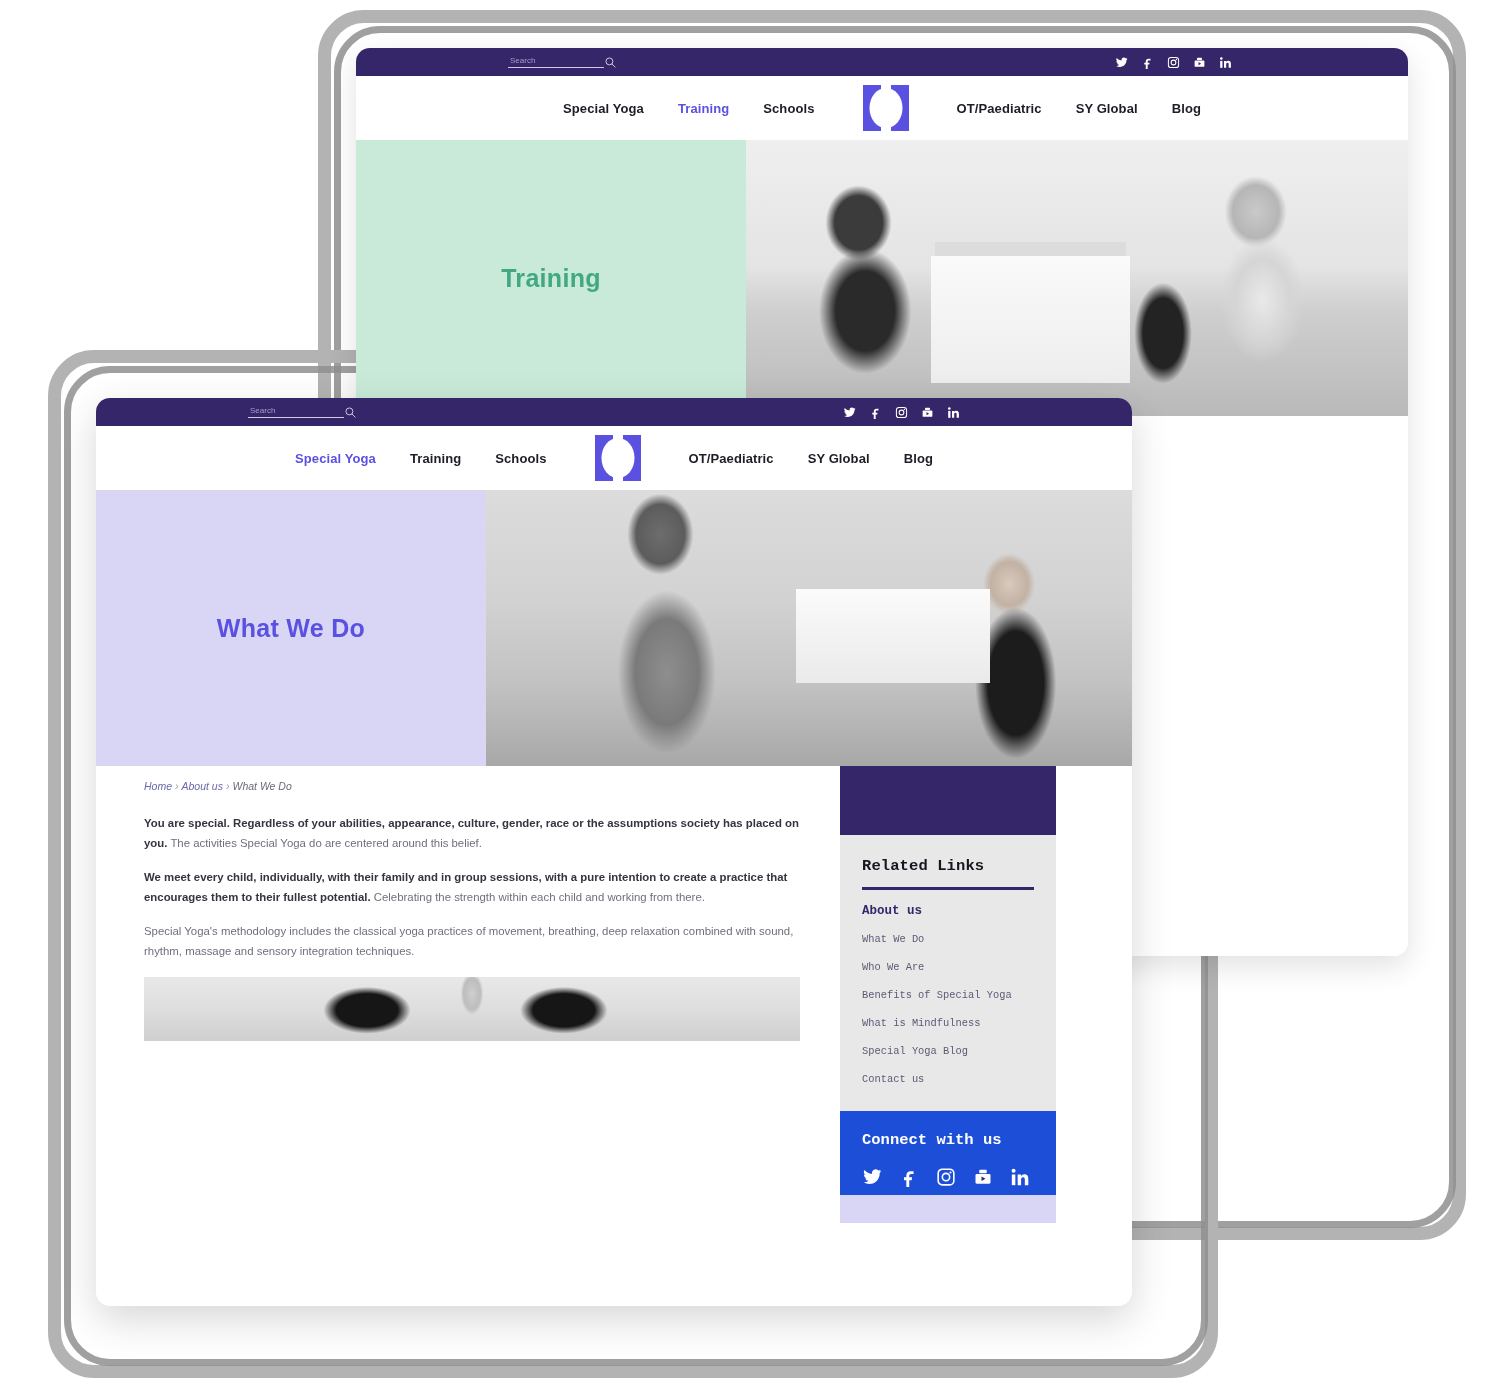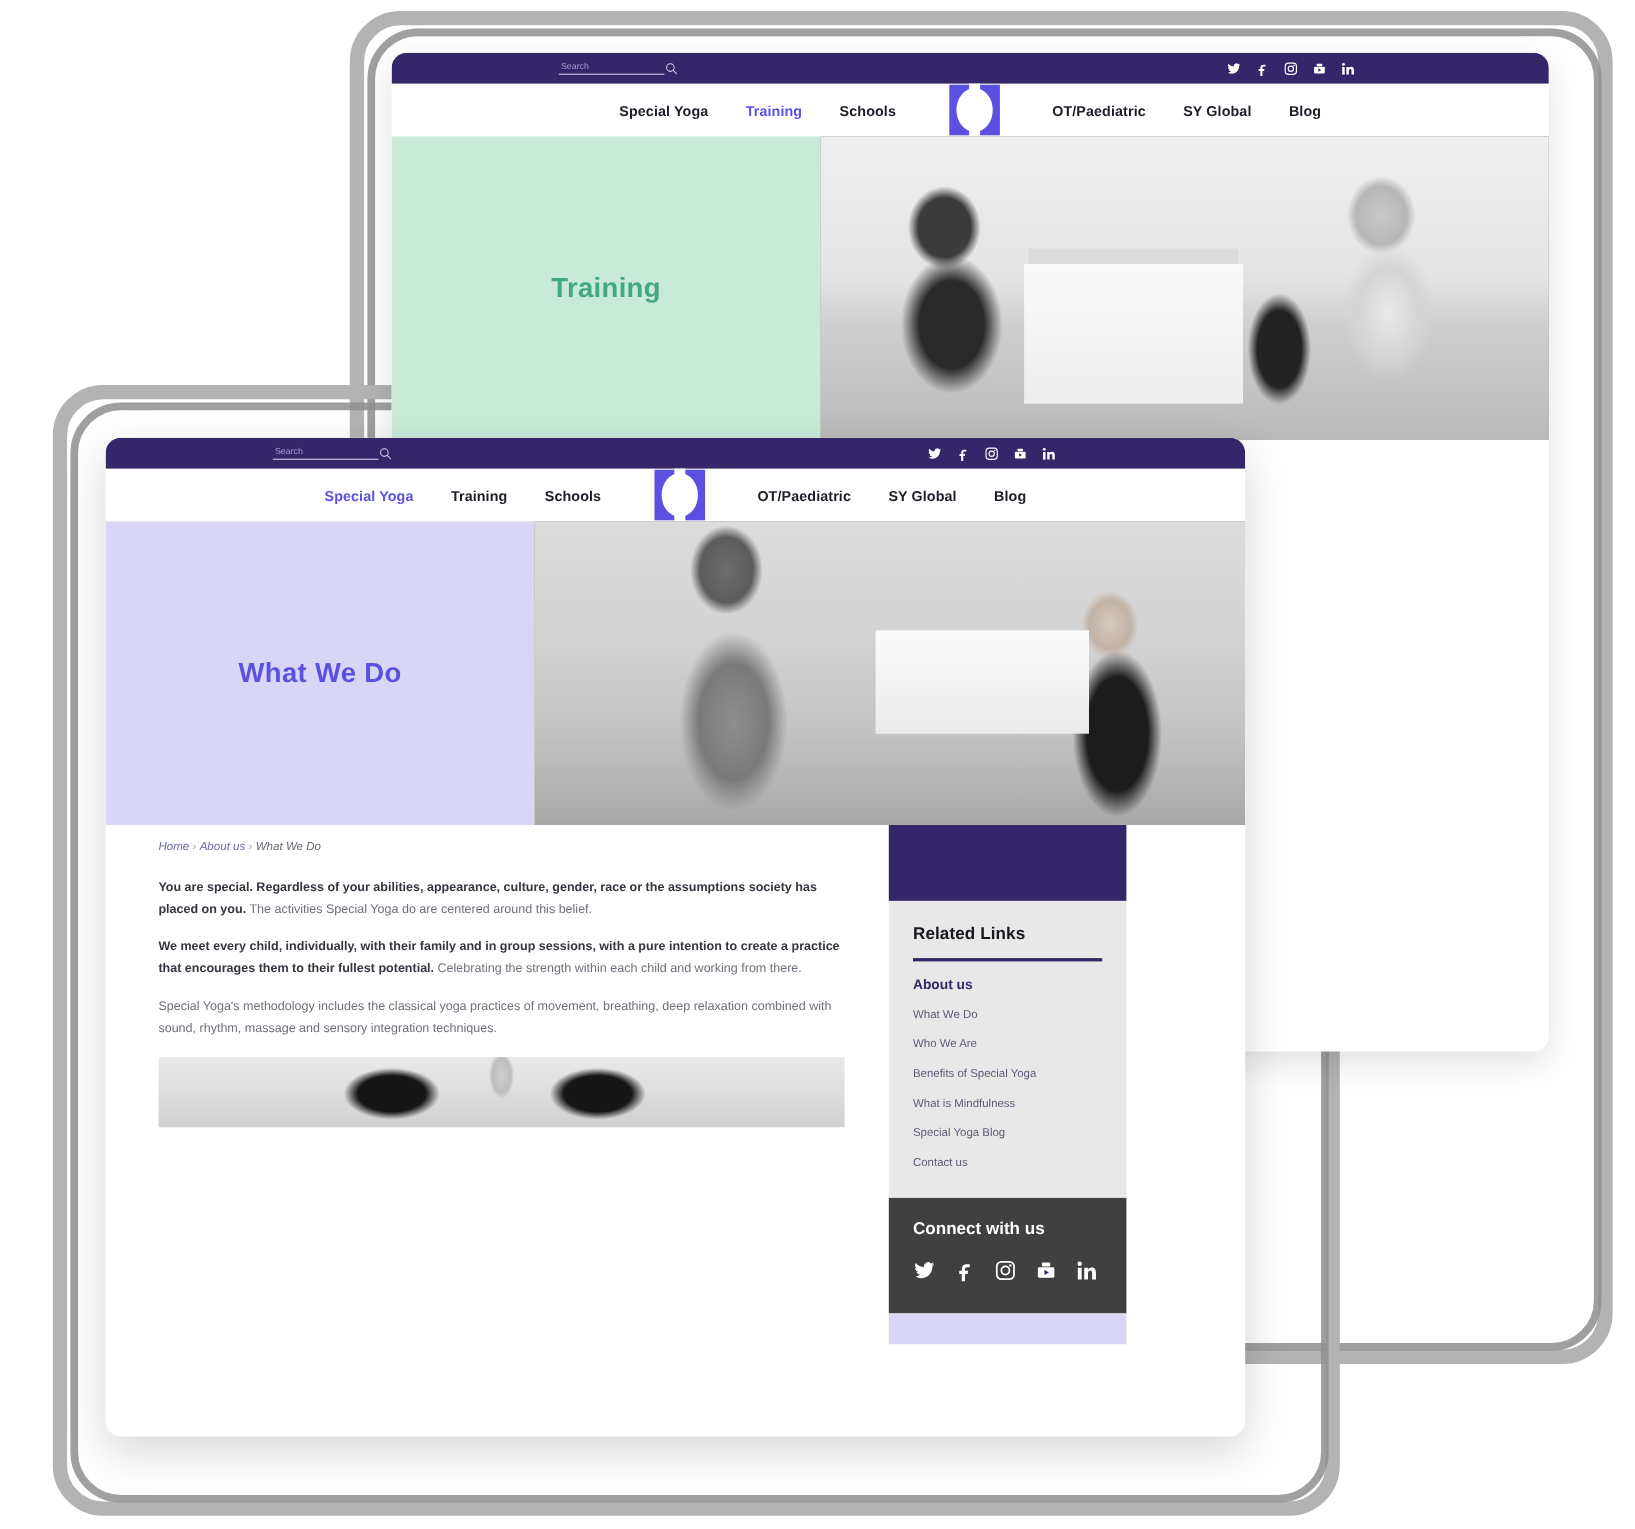--- a/index.html
+++ b/index.html
@@ -44,21 +44,21 @@
     outline: none;
   }
   .search-input::placeholder { color: #a79dcc; }
   .search-icon { width: 13px; height: 13px; display:block; }
   .social-row { display: flex; align-items: center; gap: 13px; }
   .soc { width: 13px; height: 13px; display: block; fill: #ffffff; }
 
   
   .nav {
     background: #fff;
-    height: 48px;
+    height: 64px;
     display: flex;
     align-items: center;
     justify-content: center;
     gap: 0;
   }
   .nav a {
     font-size: 13px;
     font-weight: bold;
     color: #1d1d28;
     text-decoration: none;
@@ -145,29 +145,29 @@
   .body-p {
     font-size: 11.4px;
     line-height: 1.72;
     color: #6f6f7b;
     margin-bottom: 15px;
   }
   .body-p b { color: #35353f; font-weight: bold; }
   .inline-photo { width: 100%; height: 64px; position: relative; overflow:hidden; margin-top: 6px; }
 
   
-  .col-side { flex: 0 0 216px; margin-right: 108px; }
+  .col-side { flex: 0 0 216px; margin-right: 76px; font-family: Liberation Mono, monospace; }
   .side-cap { background: #342668; height: 69px; }
   .side-links { background: #e8e8e8; padding: 22px 22px 26px 22px; }
   .side-title { font-size: 15.5px; font-weight: bold; color: #16161f; letter-spacing:.1px; }
   .side-rule { height: 3px; background: #342668; margin: 12px 0 14px 0; }
   .side-sub { font-size: 12.5px; font-weight: bold; color: #342668; margin-bottom: 15px; }
   .side-link { display:block; font-size: 10.4px; color: #5b5b76; text-decoration: none; margin-bottom: 16px; }
   .side-link:last-child { margin-bottom: 0; }
-  .connect { background: #404040; padding: 20px 22px 29px 22px; }
+  .connect { background: #1d4ed8; padding: 20px 22px 8px 22px; }
   .connect-title { font-size: 15.5px; font-weight: bold; color: #fff; margin-bottom: 18px; }
   .connect-row { display:flex; align-items:center; gap: 17px; }
   .connect-row .soc { width: 20px; height: 20px; }
   .side-foot { background: #d8d6f4; height: 28px; }
 
   
   .back-content { display:flex; background:#fff; height: 540px; }
   .bc-main { flex:1 1 auto; padding: 26px 44px 0 48px; }
   .bc-side { flex: 0 0 216px; margin-right: 76px; }
   .bc-p { font-size: 11.4px; line-height: 1.72; color: #6f6f7b; margin-bottom: 15px; }

